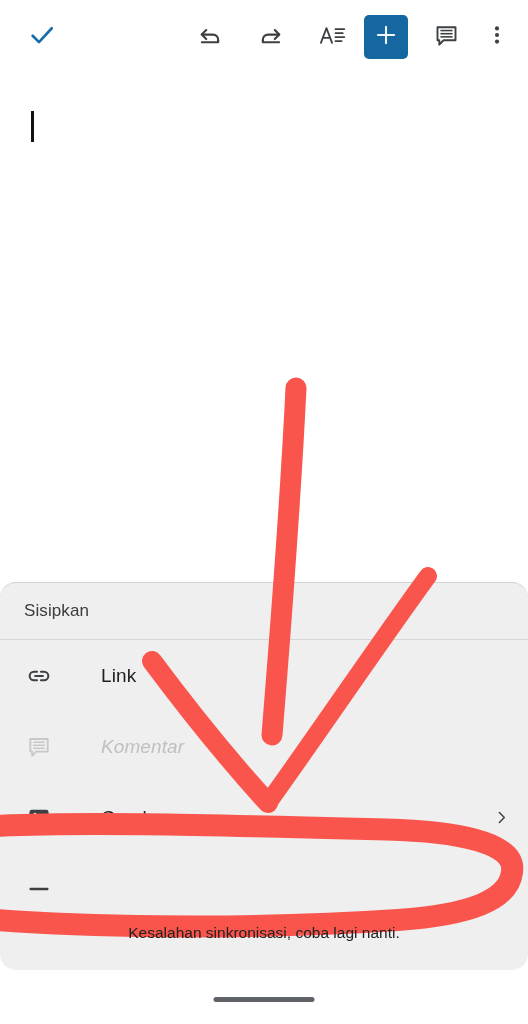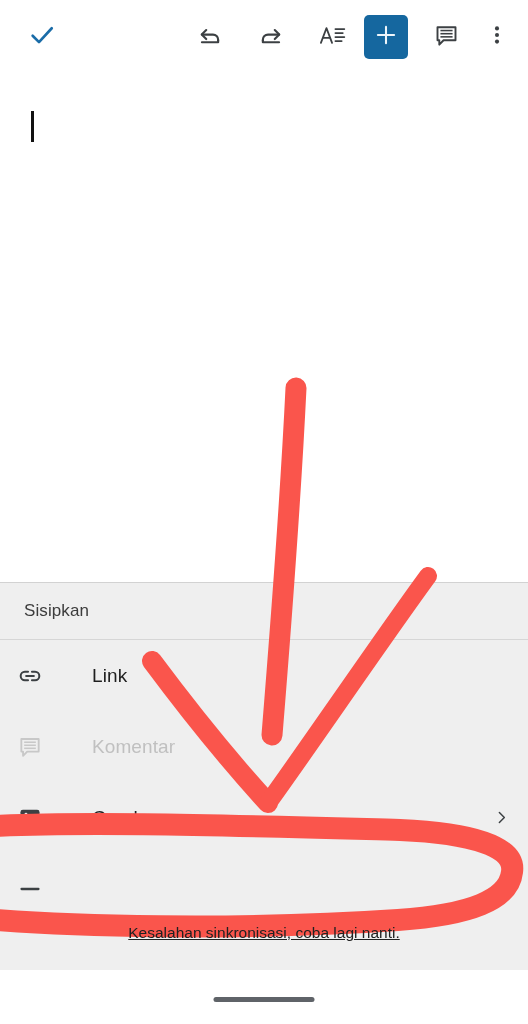--- a/index.html
+++ b/index.html
@@ -69,20 +69,21 @@
     background: #121212;
   }
 
   
   #bottom-sheet {
     position: absolute;
     left: 0; top: 582px;
     width: 528px; height: 388px;
     background: #efefef;
     border-top: 1px solid #d2d2d2;
+    border-radius: 16px;
   }
 
   #sheet-title {
     height: 56px;
     display: flex; align-items: center;
     padding-left: 24px;
     font-size: 17px;
     color: #3c3c3c;
     letter-spacing: .1px;
   }
@@ -90,56 +91,55 @@
   #sheet-divider {
     height: 1px;
     background: #d6d6d6;
   }
 
   .menu-row {
     position: relative;
     height: 71px;
     display: flex;
     align-items: center;
-    padding-left: 13px;
+    padding-left: 22px;
     padding-right: 18px;
   }
 
   .menu-icon {
     width: 34px; height: 34px;
     display: flex; align-items: center; justify-content: center;
     flex: 0 0 34px;
   }
 
   .menu-label {
     margin-left: 45px;
     font-size: 19px;
     color: #1f1f1f;
     letter-spacing: .1px;
   }
 
-  .menu-row.disabled .menu-label { color: #c0c0c0; }
+  .menu-row.disabled .menu-label { color: #c0c0c0; font-style: italic; }
 
   .menu-chevron {
     margin-left: auto;
     width: 18px; height: 18px;
     display: flex; align-items: center; justify-content: center;
   }
 
   
   #toast {
     position: absolute;
     left: 0; top: 924px;
     width: 528px;
     text-align: center;
     font-size: 15.5px;
     color: #212121;
     z-index: 40;
     pointer-events: none;
-    text-decoration: underline;
   }
 
   
   #nav-bar {
     position: absolute;
     left: 0; top: 970px;
     width: 528px; height: 54px;
     background: #ffffff;
   }
   #home-indicator {

